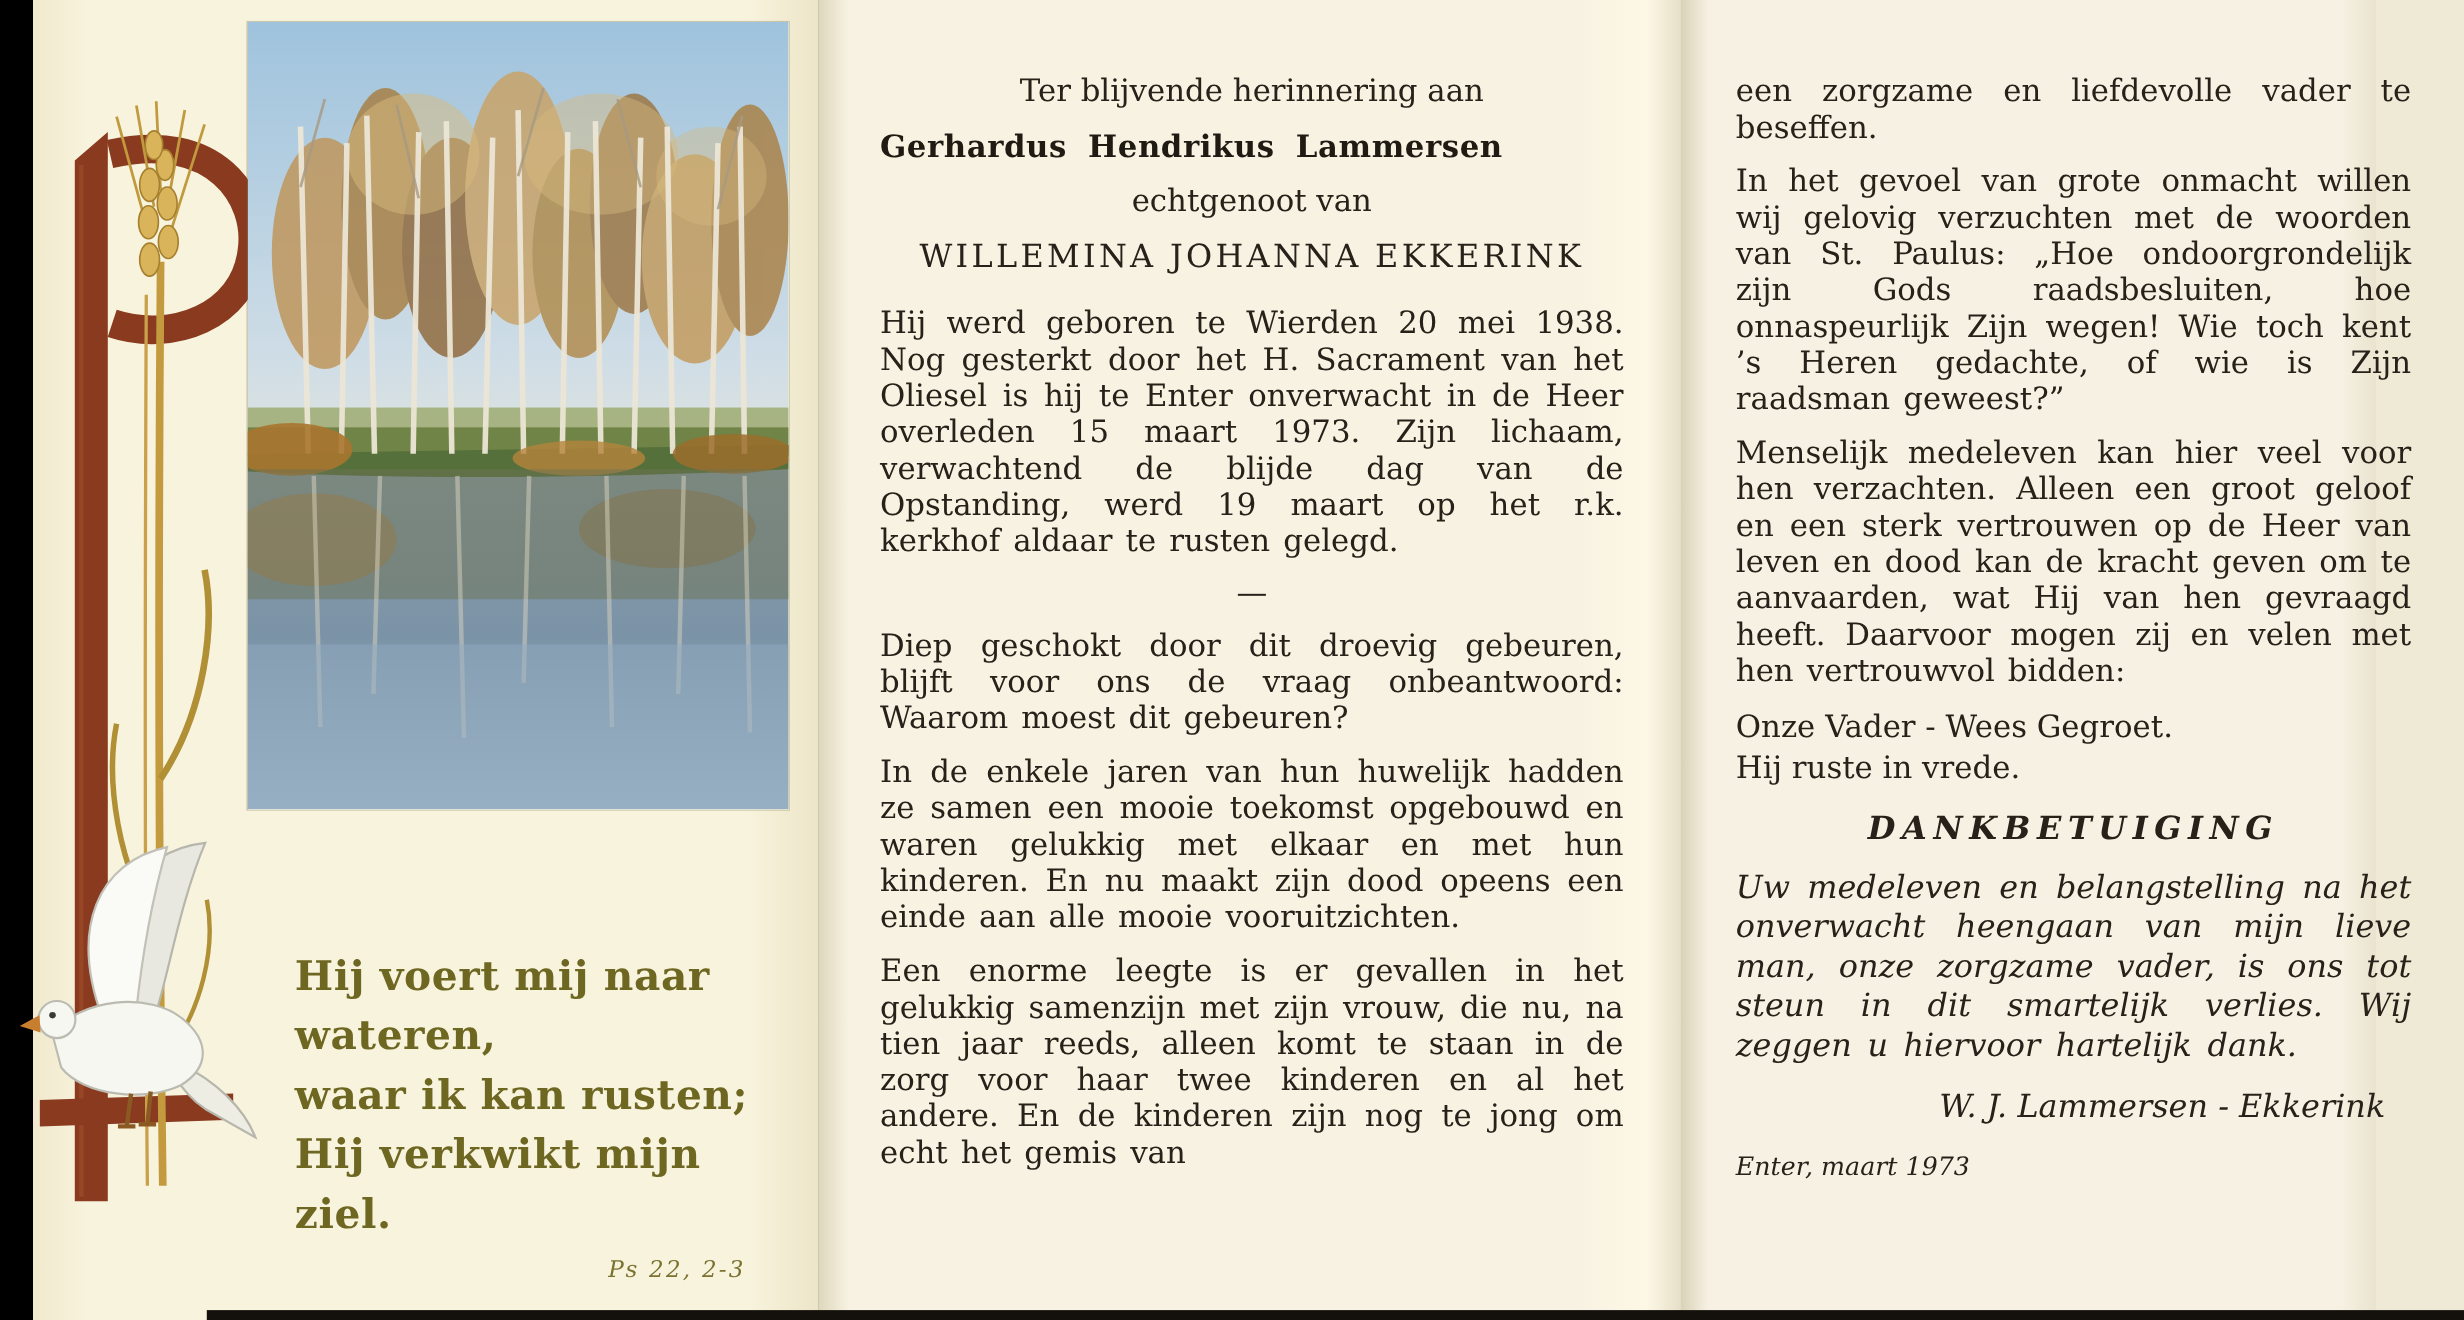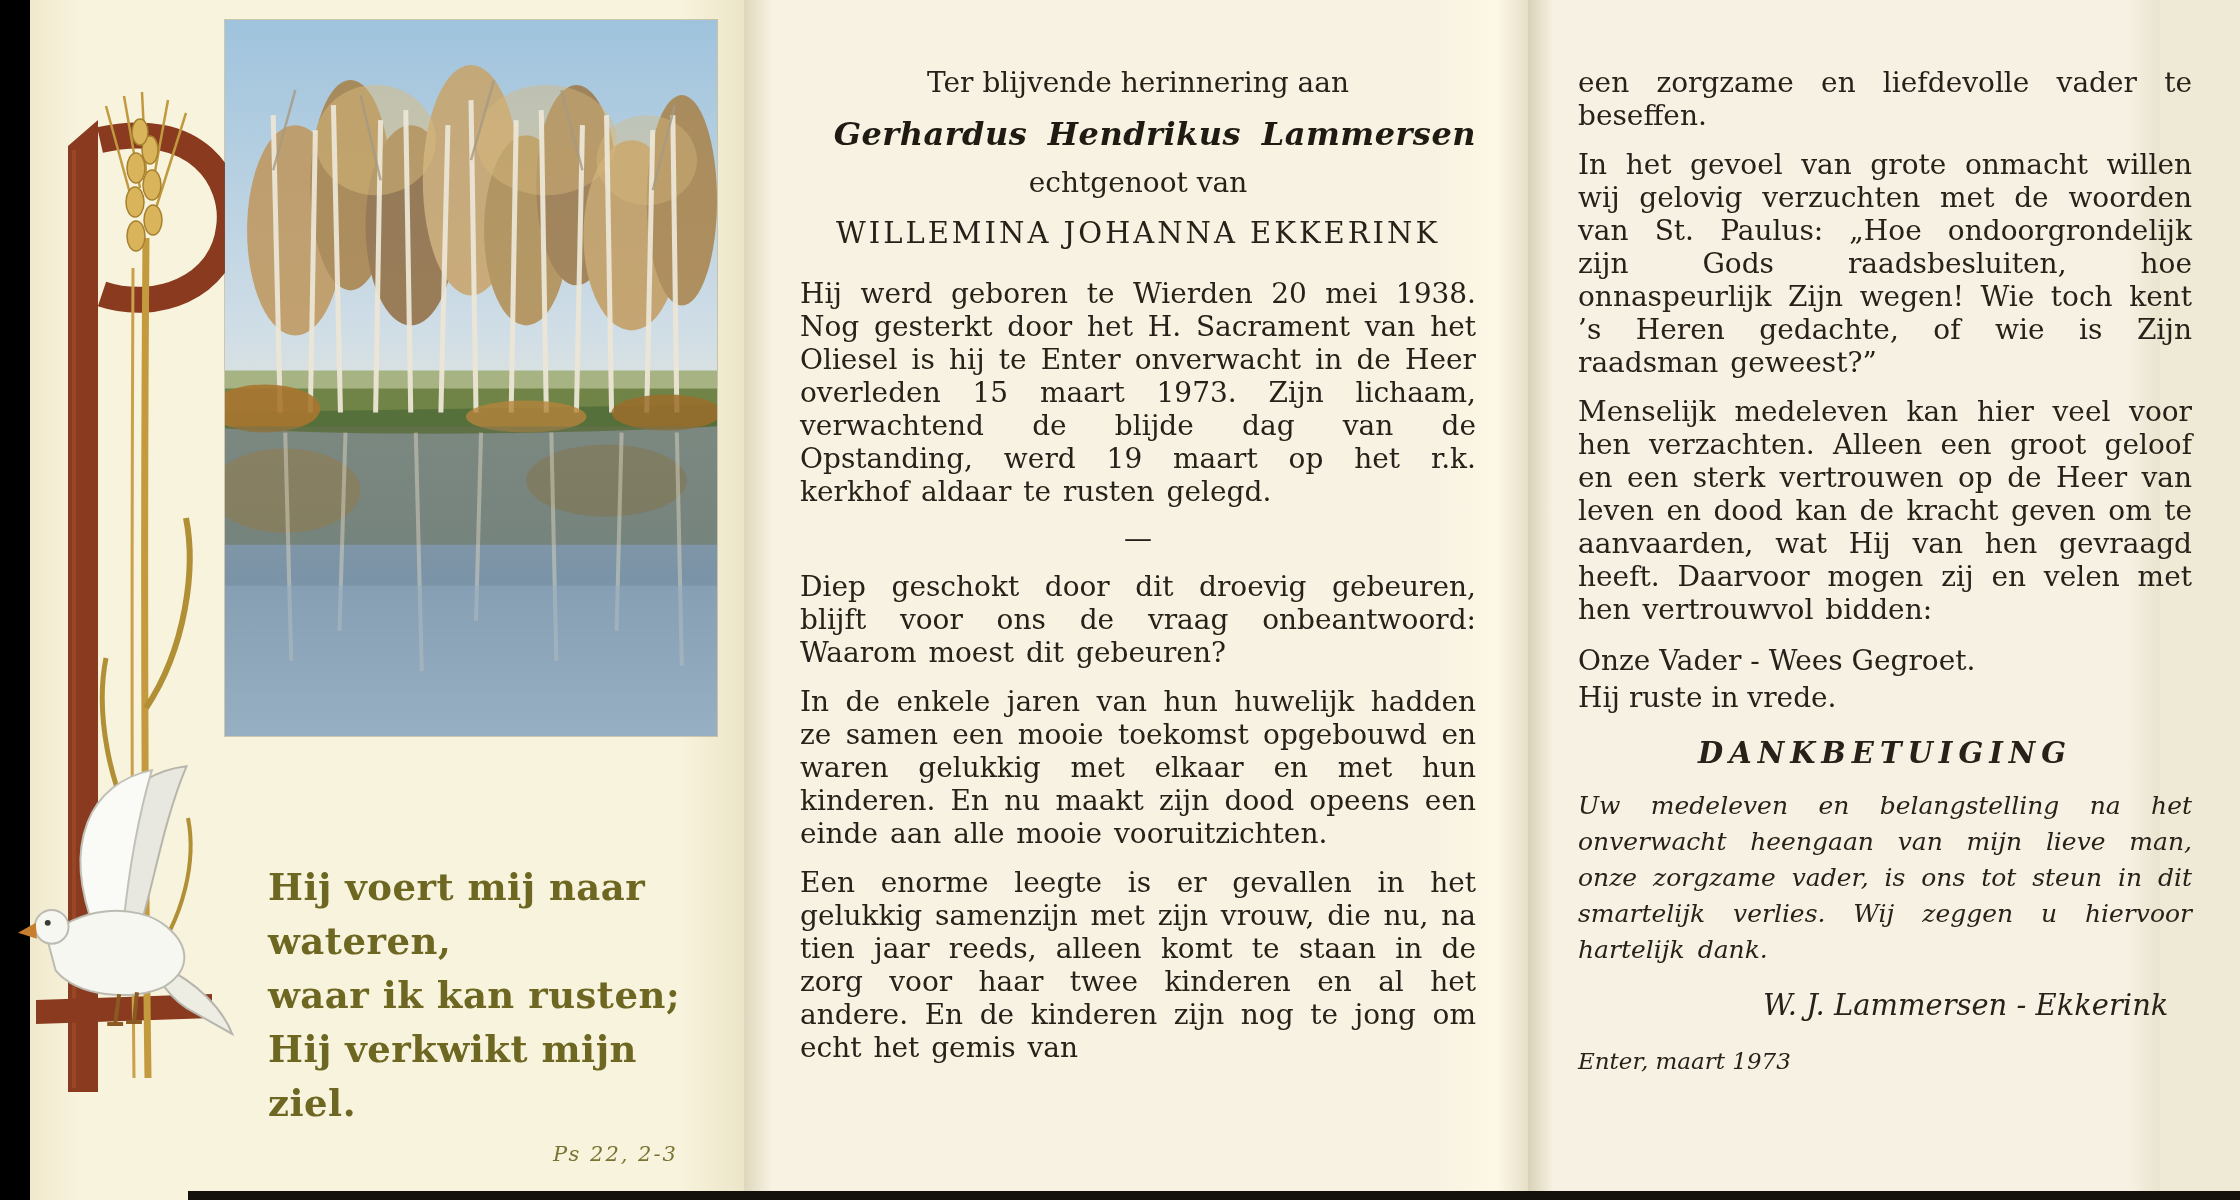--- a/index.html
+++ b/index.html
@@ -29,33 +29,33 @@
 
   .verse { position:absolute; left:268px; top:860px; width:450px; color:#6e6722; }
   .verse-line { font-size:37px; line-height:54px; font-weight:700; letter-spacing:.5px; }
   .verse-ref  { margin-top:12px; margin-left:285px; font-size:21px; font-style:italic;
                 letter-spacing:2px; color:#7b7232; }
 
   .m-inner { position:absolute; left:56px; top:66px; width:676px; color:#27211a; }
   .r-inner { position:absolute; left:50px; top:66px; width:614px; color:#27211a; }
 
   .intro    { text-align:center; font-size:28px; line-height:34px; margin-bottom:14px; }
-  .name     { text-align:right; font-size:32px; line-height:40px; font-weight:700;
-              word-spacing:9px; letter-spacing:.5px; color:#1f1a12; margin-bottom:12px;font-style:italic; }
+  .name     { text-align:left; font-size:28px; line-height:40px; font-weight:700;
+              word-spacing:9px; letter-spacing:.5px; color:#1f1a12; margin-bottom:12px; }
   .relation { text-align:center; font-size:28px; line-height:34px; margin-bottom:15px; }
   .spouse   { text-align:center; font-size:29px; line-height:36px; letter-spacing:3px; margin-bottom:26px; }
 
   .body-p { font-size:28px; line-height:33px; text-align:justify; word-spacing:3px; margin-bottom:16px; }
   .section-divider { text-align:center; font-size:28px; line-height:30px; margin:4px 0 16px; }
 
   .prayer-block { margin:14px 0 20px; }
   .prayer { text-align:left; font-size:28px; line-height:37px; }
 
   .ack-heading { text-align:center; font-style:italic; font-size:29px; letter-spacing:6px; margin:12px 0 18px; }
-  .ack-text { font-style:italic; font-size:25px; line-height:36px; text-align:justify;
+  .ack-text { font-style:italic; font-size:29px; line-height:36px; text-align:justify;
               word-spacing:5px; margin-bottom:18px; }
   .sig  { font-style:italic; font-size:29px; line-height:38px; }
   .sig-1 { padding-left:185px; }
   .sig-2 { padding-left:200px; }
   .place { font-style:italic; font-size:23px; margin-top:24px; }
 
   .scan-bar { position:absolute; left:188px; right:0; bottom:0; height:9px; background:#14110d; }
 </style>
 </head>
 <body>

